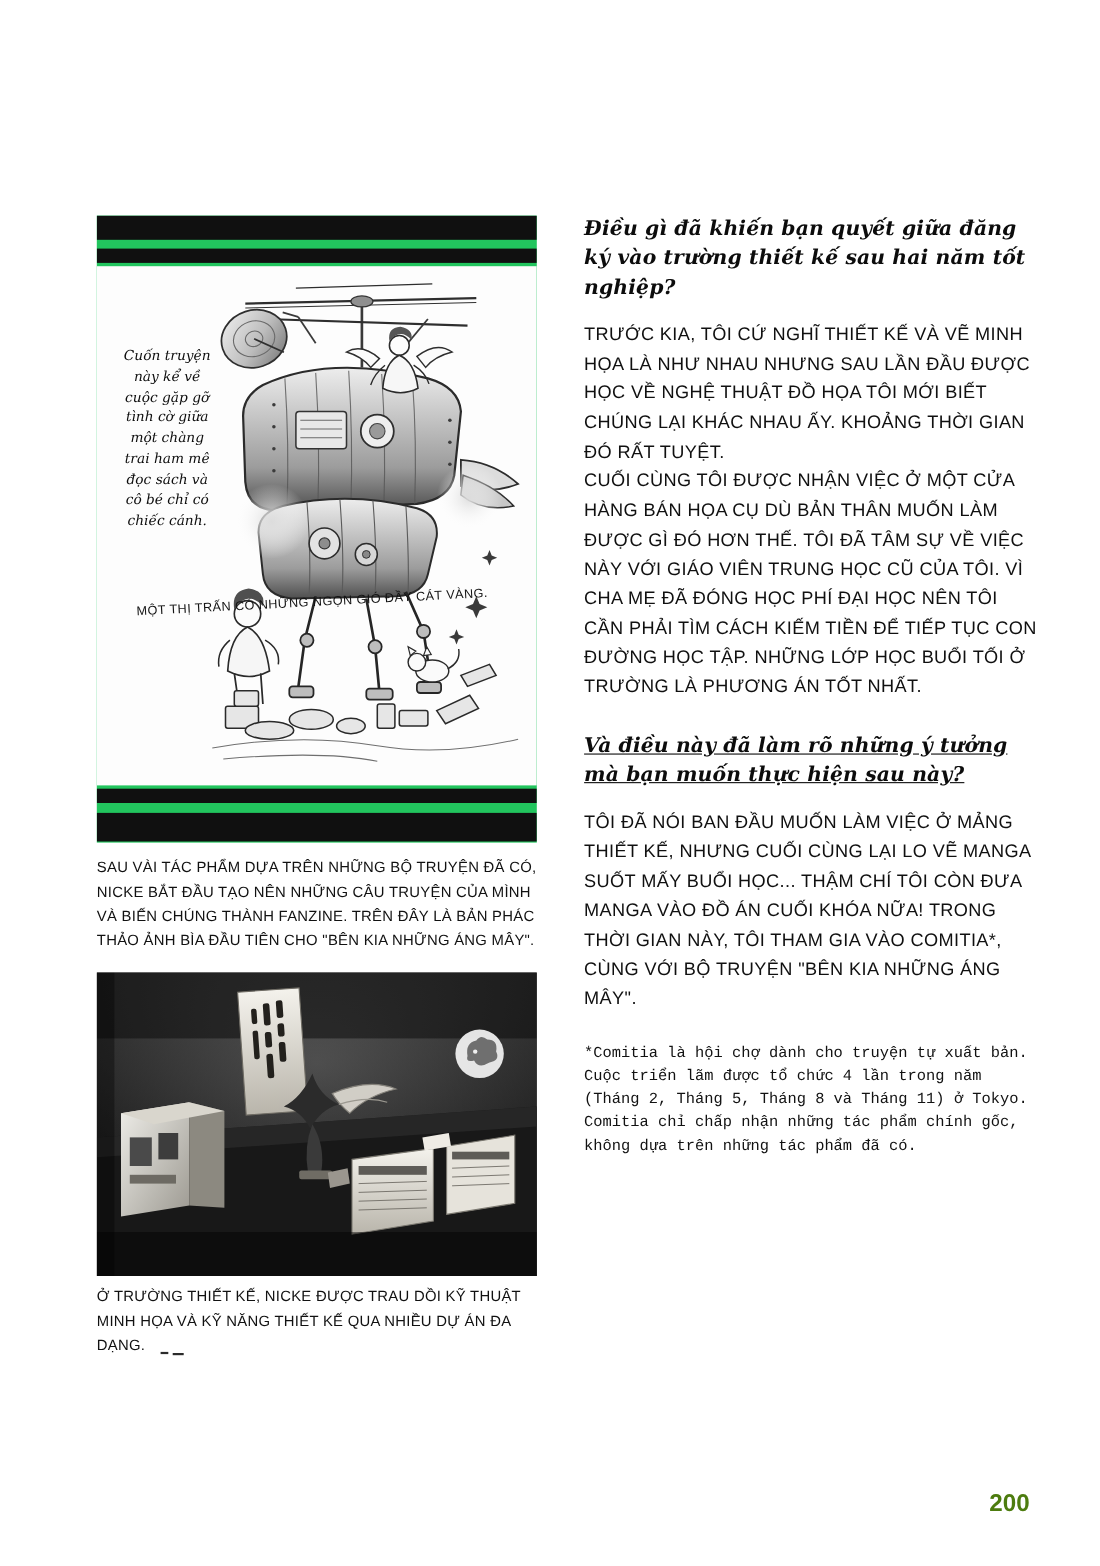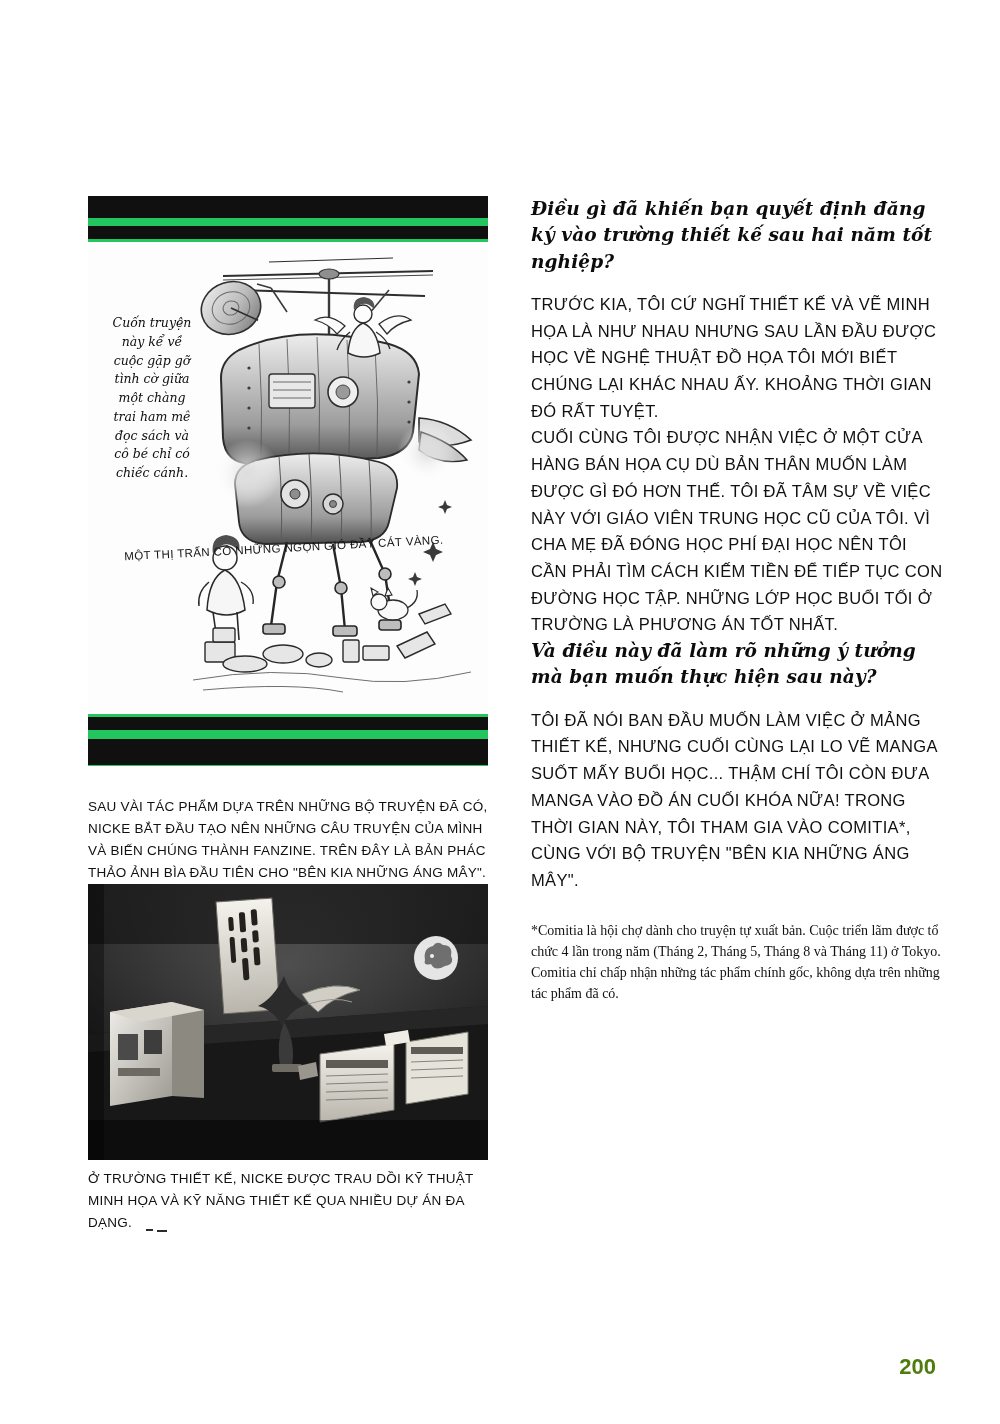--- a/index.html
+++ b/index.html
@@ -98,21 +98,20 @@
     line-height: 1.62;
     letter-spacing: 0.25px;
     color: #111;
     text-transform: uppercase;
   }
   .cap-top {
     position: absolute;
     left: 88px;
     top: 778px;
     width: 410px;
-    margin-top: 18px;
   }
 
   .photo {
     position: absolute;
     left: 88px;
     top: 884px;
     width: 400px;
     height: 276px;
     background: #2a2a2a;
     overflow: hidden;
@@ -151,37 +150,39 @@
     font-family: "DejaVu Serif", serif;
     font-weight: bold;
     font-style: italic;
     font-size: 18.5px;
     line-height: 1.42;
     color: #0c0c0c;
     margin: 0 0 16px 0;
     letter-spacing: 0.1px;
   }
   .q-heading.second {
+    margin-top: 28px;
     margin-bottom: 16px;
+    text-decoration: underline;
   }
 
   .body-text {
     font-family: "Liberation Sans", sans-serif;
     font-size: 16.5px;
     line-height: 1.62;
     letter-spacing: 0.35px;
     text-transform: uppercase;
     color: #101010;
     margin: 0 0 0 0;
   }
   .body-text + .body-text { margin-top: 0; }
 
   .footnote {
     margin-top: 26px;
-    font-family: Liberation Serif, serif;
+    font-family: Liberation Mono, monospace;
     font-size: 14px;
     line-height: 1.5;
     color: #121212;
   }
 
   .page-number {
     position: absolute;
     right: 64px;
     bottom: 44px;
     font-family: "Liberation Sans", sans-serif;
@@ -467,21 +468,21 @@
   </div>
 
   <div class="fig-caption cap-bottom">Ở TRƯỜNG THIẾT KẾ, NICKE ĐƯỢC TRAU DỒI KỸ THUẬT MINH HỌA VÀ KỸ NĂNG THIẾT KẾ QUA NHIỀU DỰ ÁN ĐA DẠNG.</div>
 
   <div class="stray-mark">
       <i></i>
       <i></i>
     </div>
 
   <div class="right-col">
-    <h2 class="q-heading">Điều gì đã khiến bạn quyết định đăng ký vào trường thiết kế sau hai năm tốt nghiệp?</h2>
+    <h2 class="q-heading">Điều gì đã khiến bạn quyết giữa đăng ký vào trường thiết kế sau hai năm tốt nghiệp?</h2>
 
     <p class="body-text">TRƯỚC KIA, TÔI CỨ NGHĨ THIẾT KẾ VÀ VẼ MINH HỌA LÀ NHƯ NHAU NHƯNG SAU LẦN ĐẦU ĐƯỢC HỌC VỀ NGHỆ THUẬT ĐỒ HỌA TÔI MỚI BIẾT CHÚNG LẠI KHÁC NHAU ẤY. KHOẢNG THỜI GIAN ĐÓ RẤT TUYỆT.</p>
     <p class="body-text">CUỐI CÙNG TÔI ĐƯỢC NHẬN VIỆC Ở MỘT CỬA HÀNG BÁN HỌA CỤ DÙ BẢN THÂN MUỐN LÀM ĐƯỢC GÌ ĐÓ HƠN THẾ. TÔI ĐÃ TÂM SỰ VỀ VIỆC NÀY VỚI GIÁO VIÊN TRUNG HỌC CŨ CỦA TÔI. VÌ CHA MẸ ĐÃ ĐÓNG HỌC PHÍ ĐẠI HỌC NÊN TÔI CẦN PHẢI TÌM CÁCH KIẾM TIỀN ĐỂ TIẾP TỤC CON ĐƯỜNG HỌC TẬP. NHỮNG LỚP HỌC BUỔI TỐI Ở TRƯỜNG LÀ PHƯƠNG ÁN TỐT NHẤT.</p>
 
     <h2 class="q-heading second">Và điều này đã làm rõ những ý tưởng mà bạn muốn thực hiện sau này?</h2>
 
     <p class="body-text">TÔI ĐÃ NÓI BAN ĐẦU MUỐN LÀM VIỆC Ở MẢNG THIẾT KẾ, NHƯNG CUỐI CÙNG LẠI LO VẼ MANGA SUỐT MẤY BUỔI HỌC... THẬM CHÍ TÔI CÒN ĐƯA MANGA VÀO ĐỒ ÁN CUỐI KHÓA NỮA! TRONG THỜI GIAN NÀY, TÔI THAM GIA VÀO COMITIA*, CÙNG VỚI BỘ TRUYỆN "BÊN KIA NHỮNG ÁNG MÂY".</p>
 
     <p class="footnote">*Comitia là hội chợ dành cho truyện tự xuất bản. Cuộc triển lãm được tổ chức 4 lần trong năm (Tháng 2, Tháng 5, Tháng 8 và Tháng 11) ở Tokyo. Comitia chỉ chấp nhận những tác phẩm chính gốc, không dựa trên những tác phẩm đã có.</p>
   </div>

